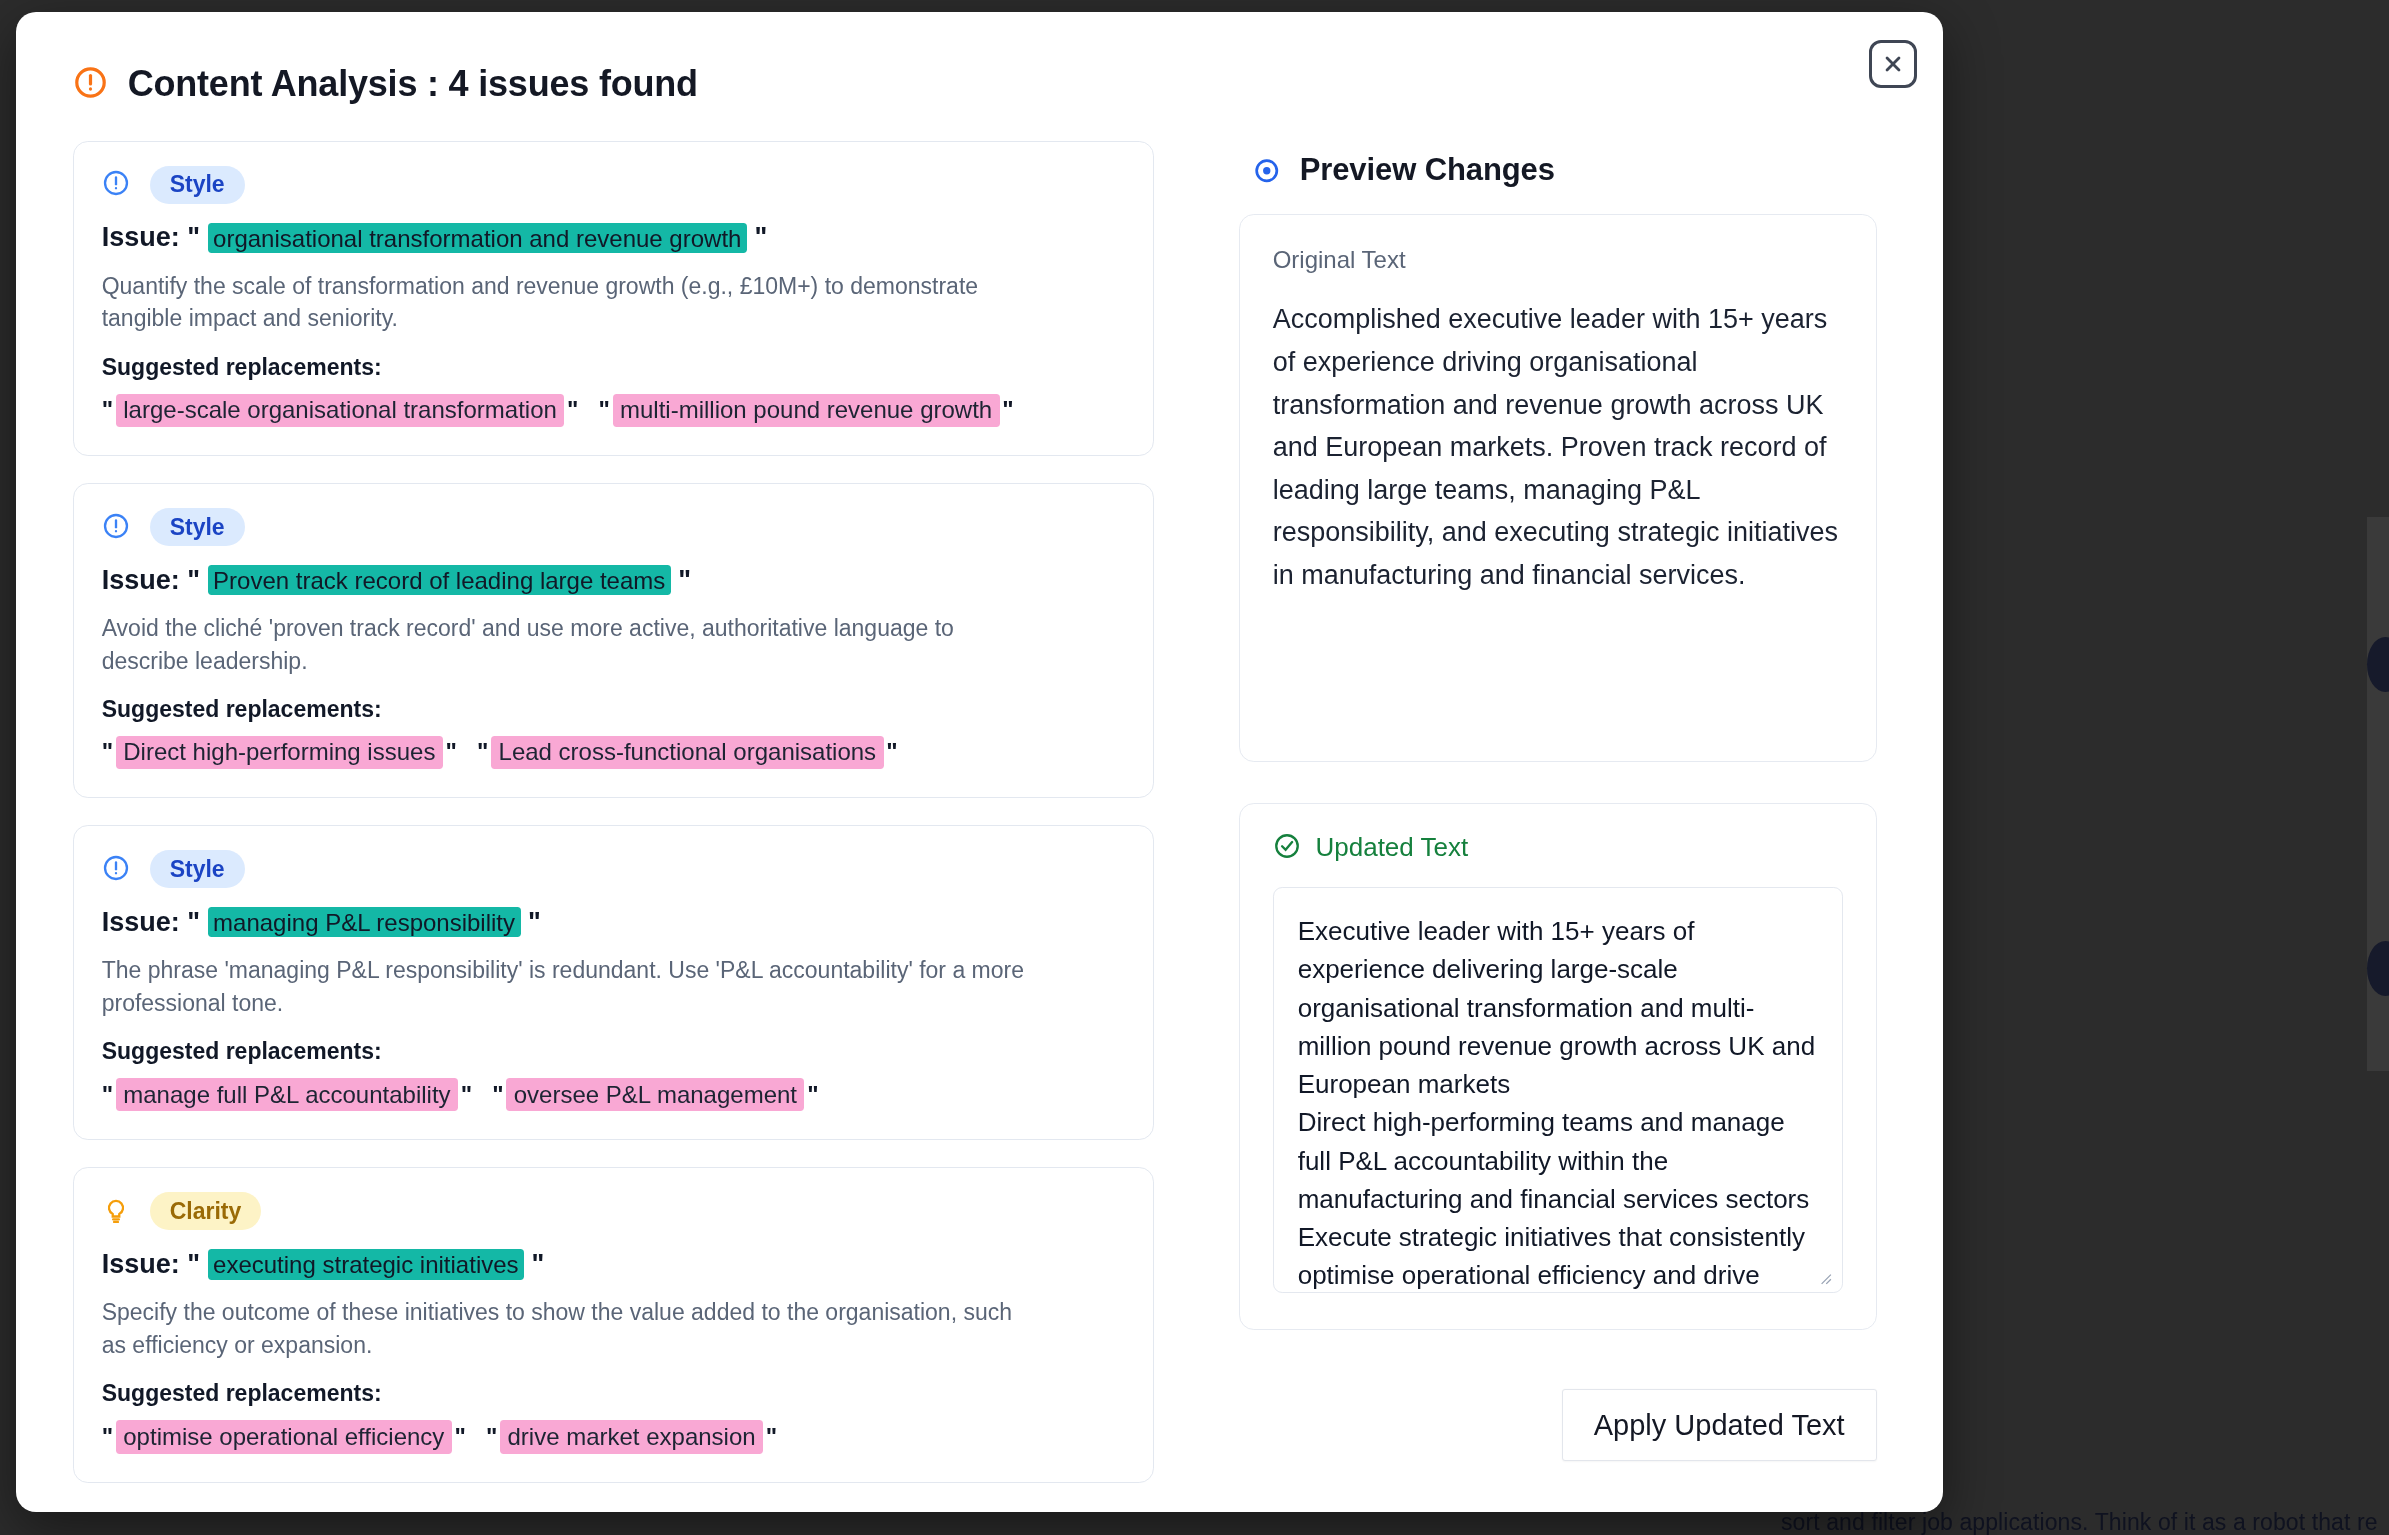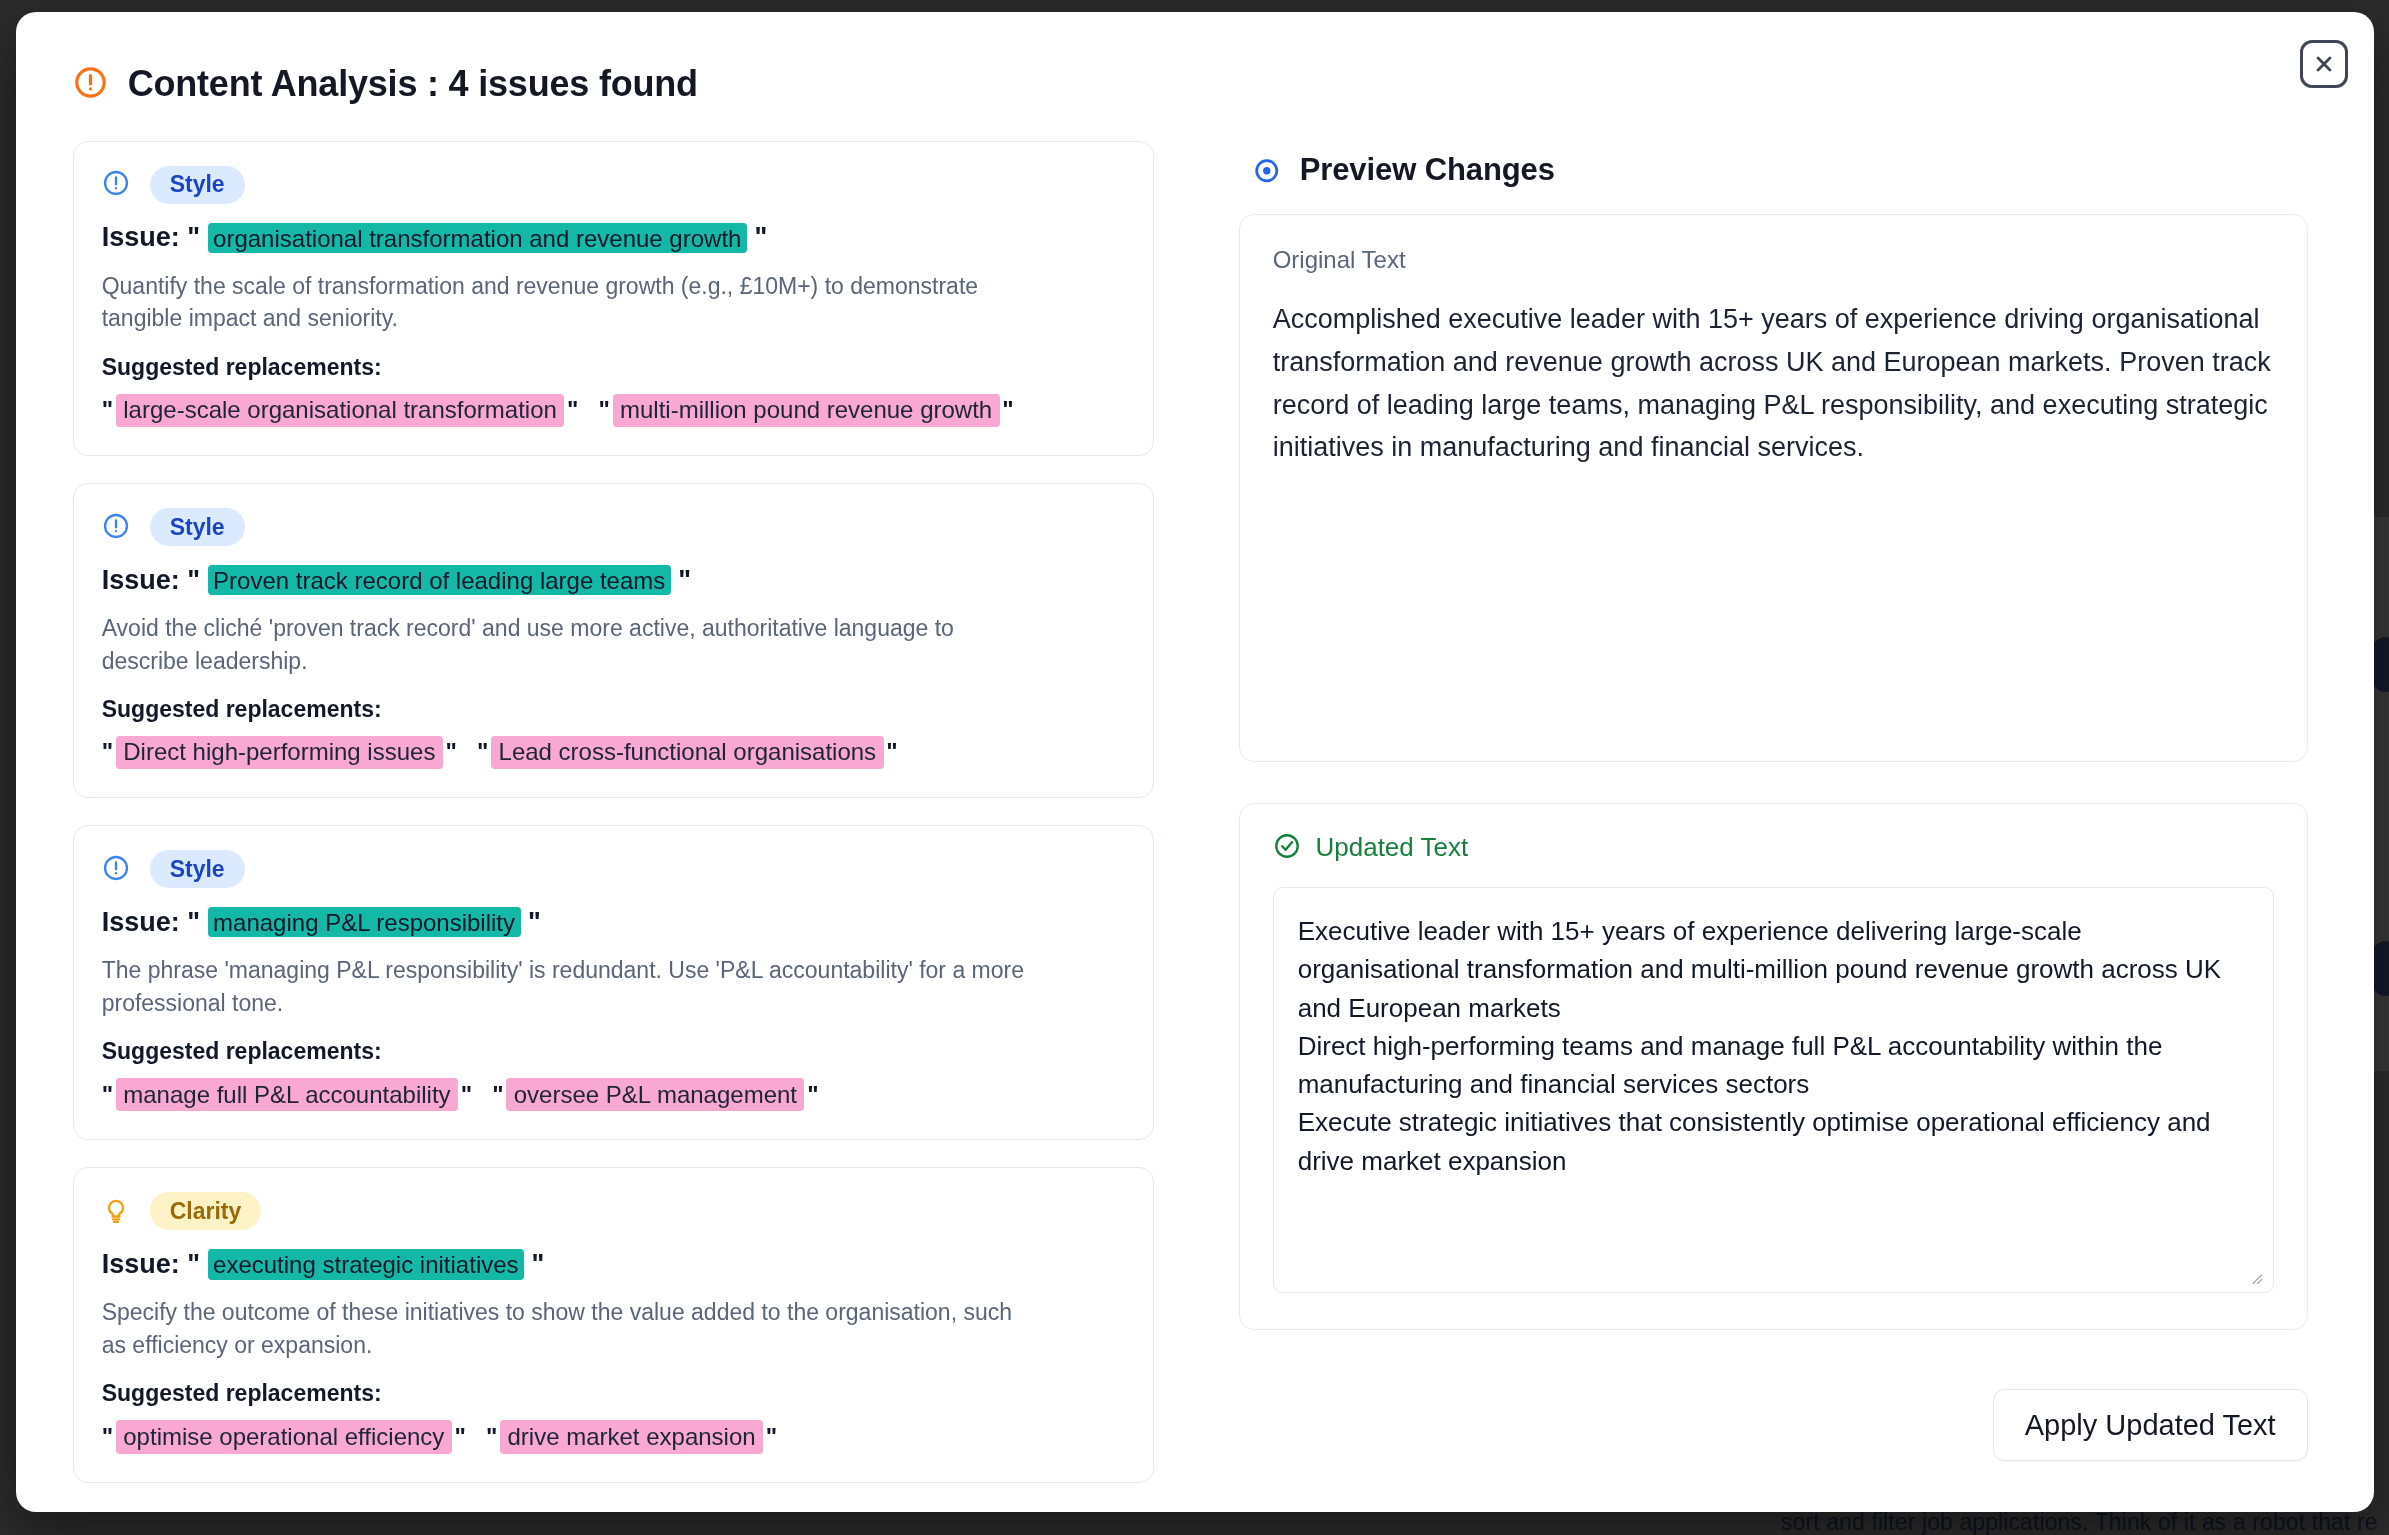--- a/index.html
+++ b/index.html
@@ -43,21 +43,21 @@
     height: 55px;
     background: #161a2b;
     border-radius: 50%;
   }
 
   
   #modal {
     position: absolute;
     left: 15.7px;
     top: 12px;
-    width: 2358px;
+    width: 1927px;
     height: 1500px;
     background: #ffffff;
     border-radius: 20px;
     box-shadow: 0 16.6px 55px rgba(0,0,0,0.45);
     overflow: hidden;
   }
 
   
   #close-btn {
     position: absolute;
@@ -257,21 +257,21 @@
   #updated-ta-wrap { position: relative; }
 
   #apply-row {
     display: flex;
     justify-content: flex-end;
     margin-top: 59px;
   }
   #apply-btn {
     background: #ffffff;
     border: 1.8px solid #e3e6ec;
-    border-radius: 12px;
+    border-radius: 3px;
     padding: 18.5px 31px;
     font-family: "Liberation Sans", sans-serif;
     font-size: 29px;
     color: #141824;
     cursor: pointer;
     box-shadow: 0 0.9px 1.8px rgba(0,0,0,0.04);
   }
 </style>
 </head>
 <body>

